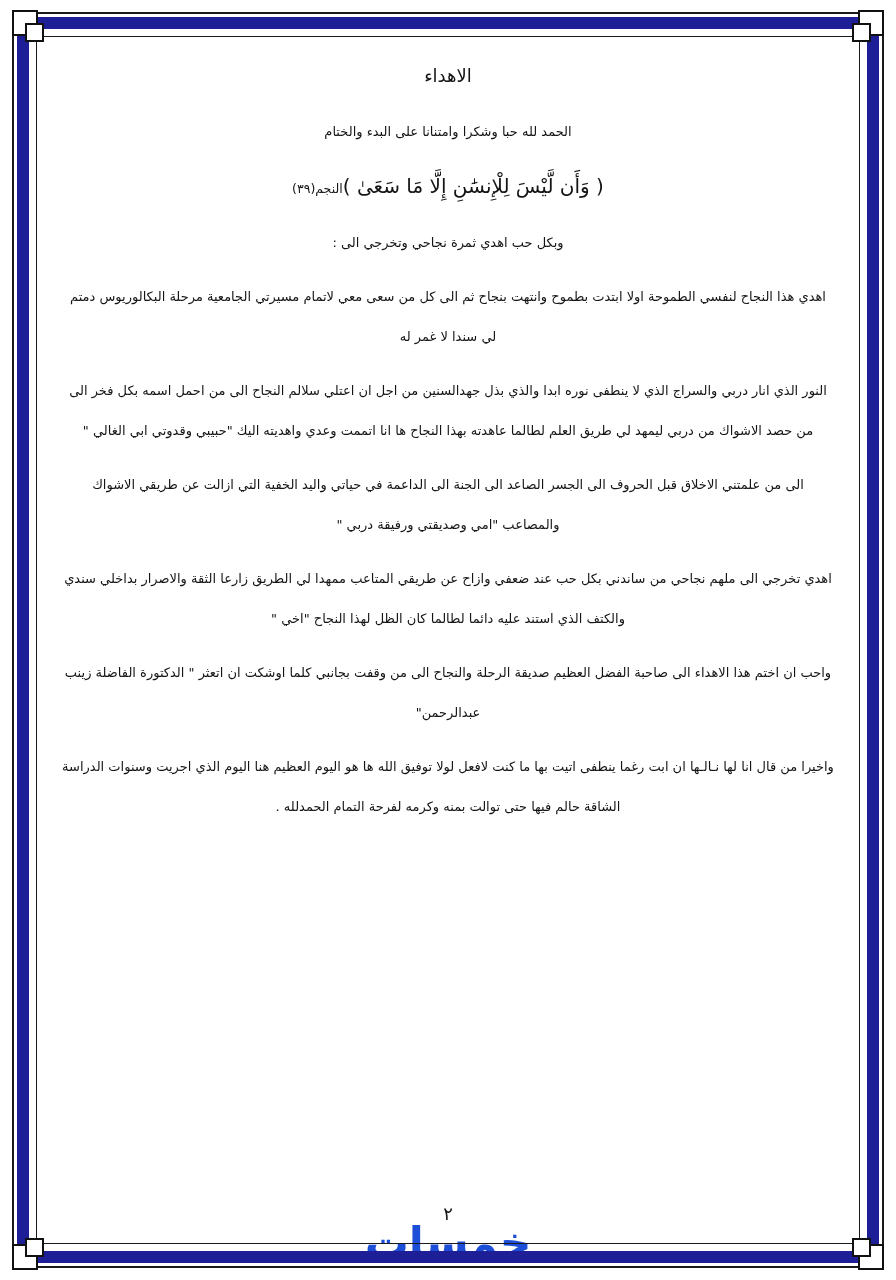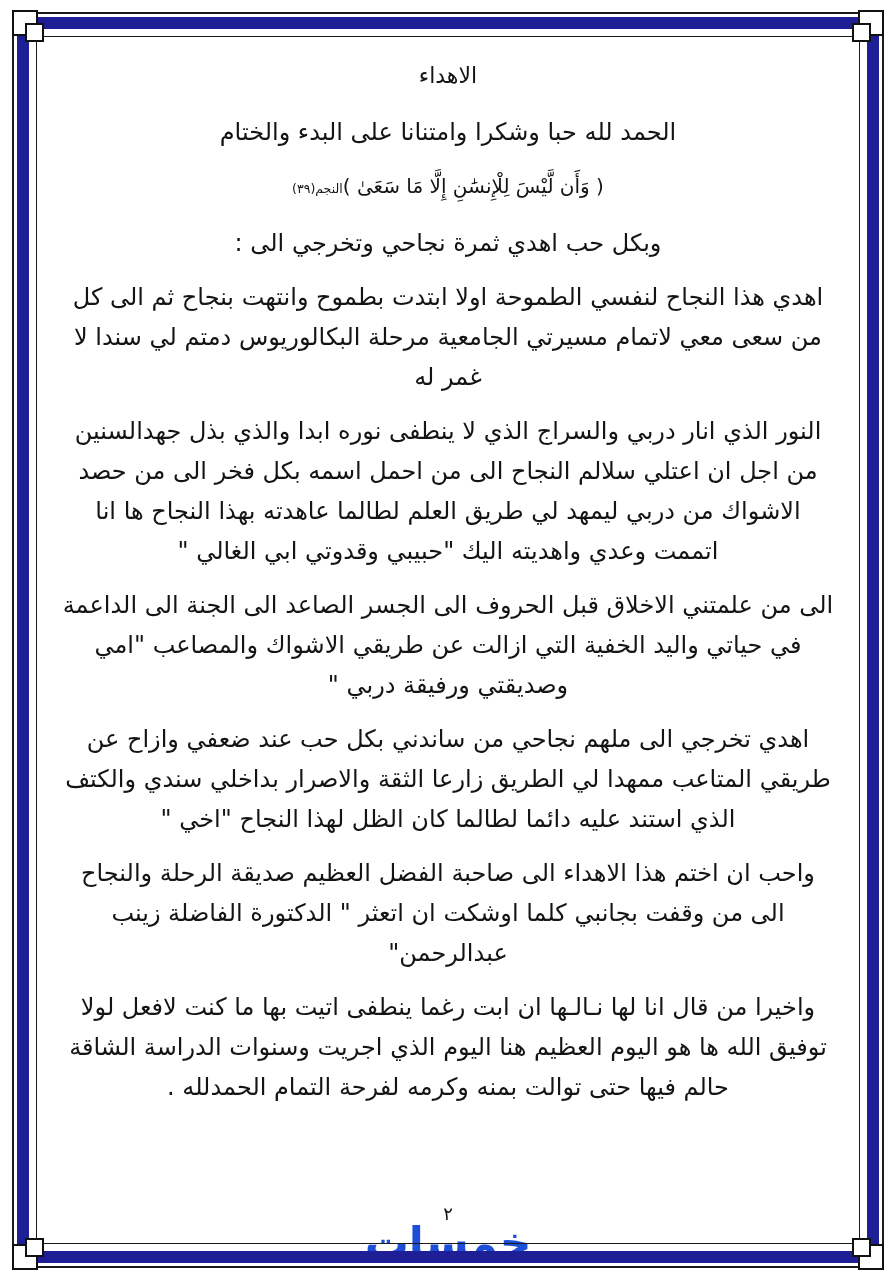--- a/index.html
+++ b/index.html
@@ -41,26 +41,26 @@
   .corner.br .sq-a{right:6px;bottom:8px} .corner.br .sq-b{right:19px;bottom:21px}
 
   
   .content{
     position:absolute;
     left:62px;right:62px;top:56px;bottom:78px;
     z-index:3;
     text-align:center;
   }
   .doc-title{
-    font-size:22px;font-weight:normal;
+    font-size:18px;font-weight:normal;
     margin:0 0 16px 0;
     line-height:40px;
   }
   .para{
-    font-size:24px;
+    font-size:13px;
     line-height:40px;
     margin:14px 0;
   }
   .verse{
     font-size:20px;
   }
   .verse .ref{
     font-size:12.5px;
   }
   

